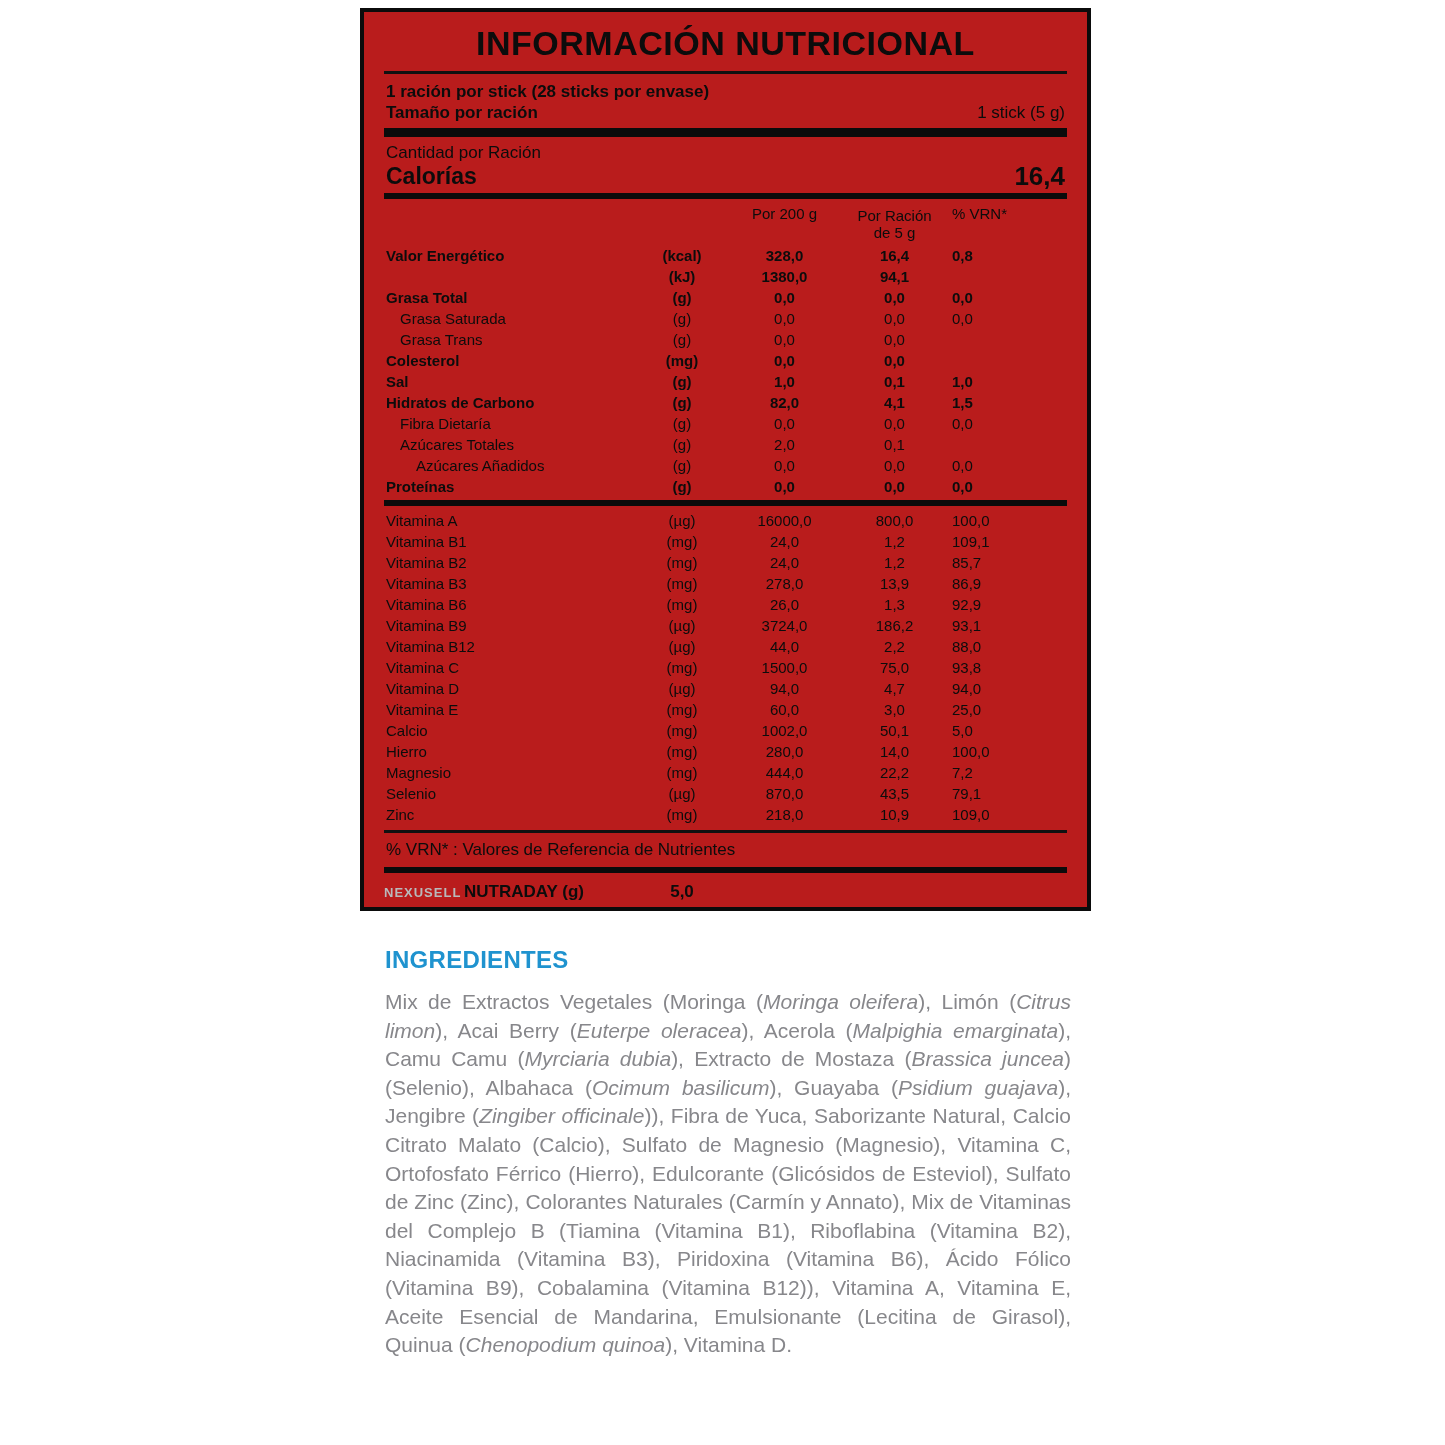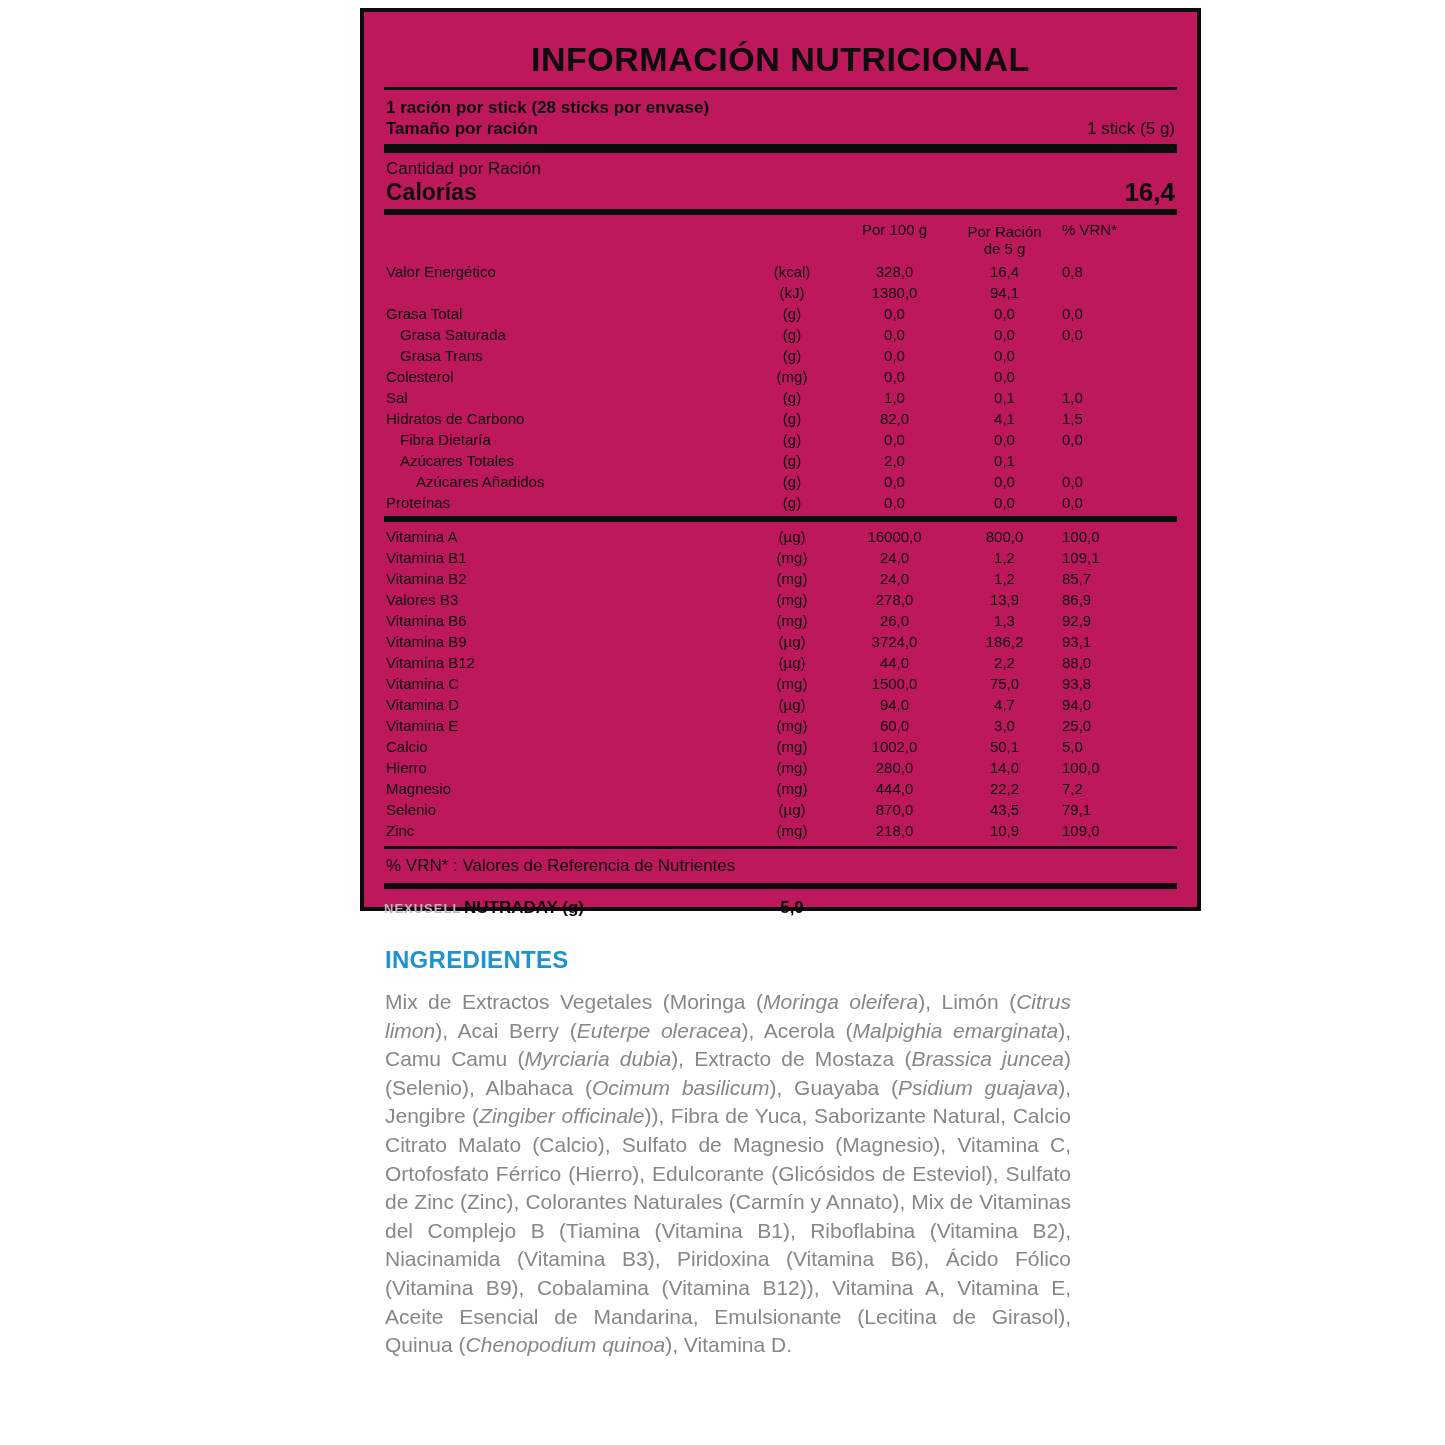--- a/index.html
+++ b/index.html
@@ -1,22 +1,22 @@
 <!DOCTYPE html>
 <html><head>
 <meta charset="utf-8">
 <style>
   html,body{margin:0;padding:0;background:#ffffff;}
   body{width:1445px;height:1445px;position:relative;font-family:"Liberation Sans",sans-serif;color:#0c0c0c;}
 
   
   .panel{
-    position:absolute;left:360px;top:8px;width:841px;height:903px;
-    border:4px solid #0b0b0b;background:#be185d;box-sizing:border-box;
-    padding:16px 20px;
+    position:absolute;left:360px;top:8px;width:731px;height:903px;
+    border:4px solid #0b0b0b;background:#b91c1c;box-sizing:border-box;
+    padding:0 20px;
   }
   .panel-title{
     font-size:34px;font-weight:bold;text-align:center;letter-spacing:.5px;
     margin:12px 0 8px 0;
   }
   .rule-thin{height:3px;background:#111;}
   .rule-med{height:6px;background:#0b0b0b;}
   .rule-thick{height:9px;background:#0b0b0b;}
 
   .serv-block{padding:8px 2px 4px 2px;font-size:17px;}
@@ -32,21 +32,21 @@
   .cal-value{font-size:26px;font-weight:bold;line-height:26px;}
 
   .thead{display:flex;font-size:15px;padding-top:6px;padding-bottom:4px;}
   .trow{display:flex;font-size:15px;line-height:21px;}
   .c{box-sizing:border-box;}
   .c.name{flex:1;text-align:left;padding-left:2px;}
   .c.unit{width:100px;text-align:center;}
   .c.v100{width:105px;text-align:center;}
   .c.v5{width:115px;text-align:center;}
   .c.vrn{width:115px;text-align:left;}
-  .trow.bold .c{font-weight:normal;}
+  .trow.bold .c{font-weight:bold;}
   .trow.sub .c.name{padding-left:16px;font-weight:normal;}
   .trow.sub2 .c.name{padding-left:32px;font-weight:normal;}
   .hdr2{line-height:17px;padding-top:2px;}
 
   .footnote{font-size:17px;padding:7px 2px;}
   .footer-row{display:flex;align-items:center;font-size:17px;padding-top:9px;}
   .brand{color:#b9b9bb;font-size:13px;font-weight:bold;letter-spacing:1px;width:78px;}
   .footer-label{font-weight:bold;flex:1;padding-left:2px;}
   .footer-val{font-weight:bold;width:100px;text-align:center;}
   .footer-spacer{width:335px;}
@@ -84,21 +84,21 @@
     <div class="cal-row">
       <span class="cal-label">Calorías</span>
       <span class="cal-value">16,4</span>
     </div>
   </div>
   <div class="rule-med"></div>
 
   <div class="thead">
     <div class="c name"></div>
     <div class="c unit"></div>
-    <div class="c v100">Por 100 g</div>
+    <div class="c v100">Por 200 g</div>
     <div class="c v5 hdr2">
       <div>Por Ración</div>
       <div>de 5 g</div>
     </div>
     <div class="c vrn">% VRN*</div>
   </div>
 
   <div id="main-rows">
       <div class="trow bold">
         <div class="c name">Valor Energético</div>
@@ -202,21 +202,21 @@
         <div class="c vrn">109,1</div>
       </div>
       <div class="trow ">
         <div class="c name">Vitamina B2</div>
         <div class="c unit">(mg)</div>
         <div class="c v100">24,0</div>
         <div class="c v5">1,2</div>
         <div class="c vrn">85,7</div>
       </div>
       <div class="trow ">
-        <div class="c name">Valores B3</div>
+        <div class="c name">Vitamina B3</div>
         <div class="c unit">(mg)</div>
         <div class="c v100">278,0</div>
         <div class="c v5">13,9</div>
         <div class="c vrn">86,9</div>
       </div>
       <div class="trow ">
         <div class="c name">Vitamina B6</div>
         <div class="c unit">(mg)</div>
         <div class="c v100">26,0</div>
         <div class="c v5">1,3</div>

